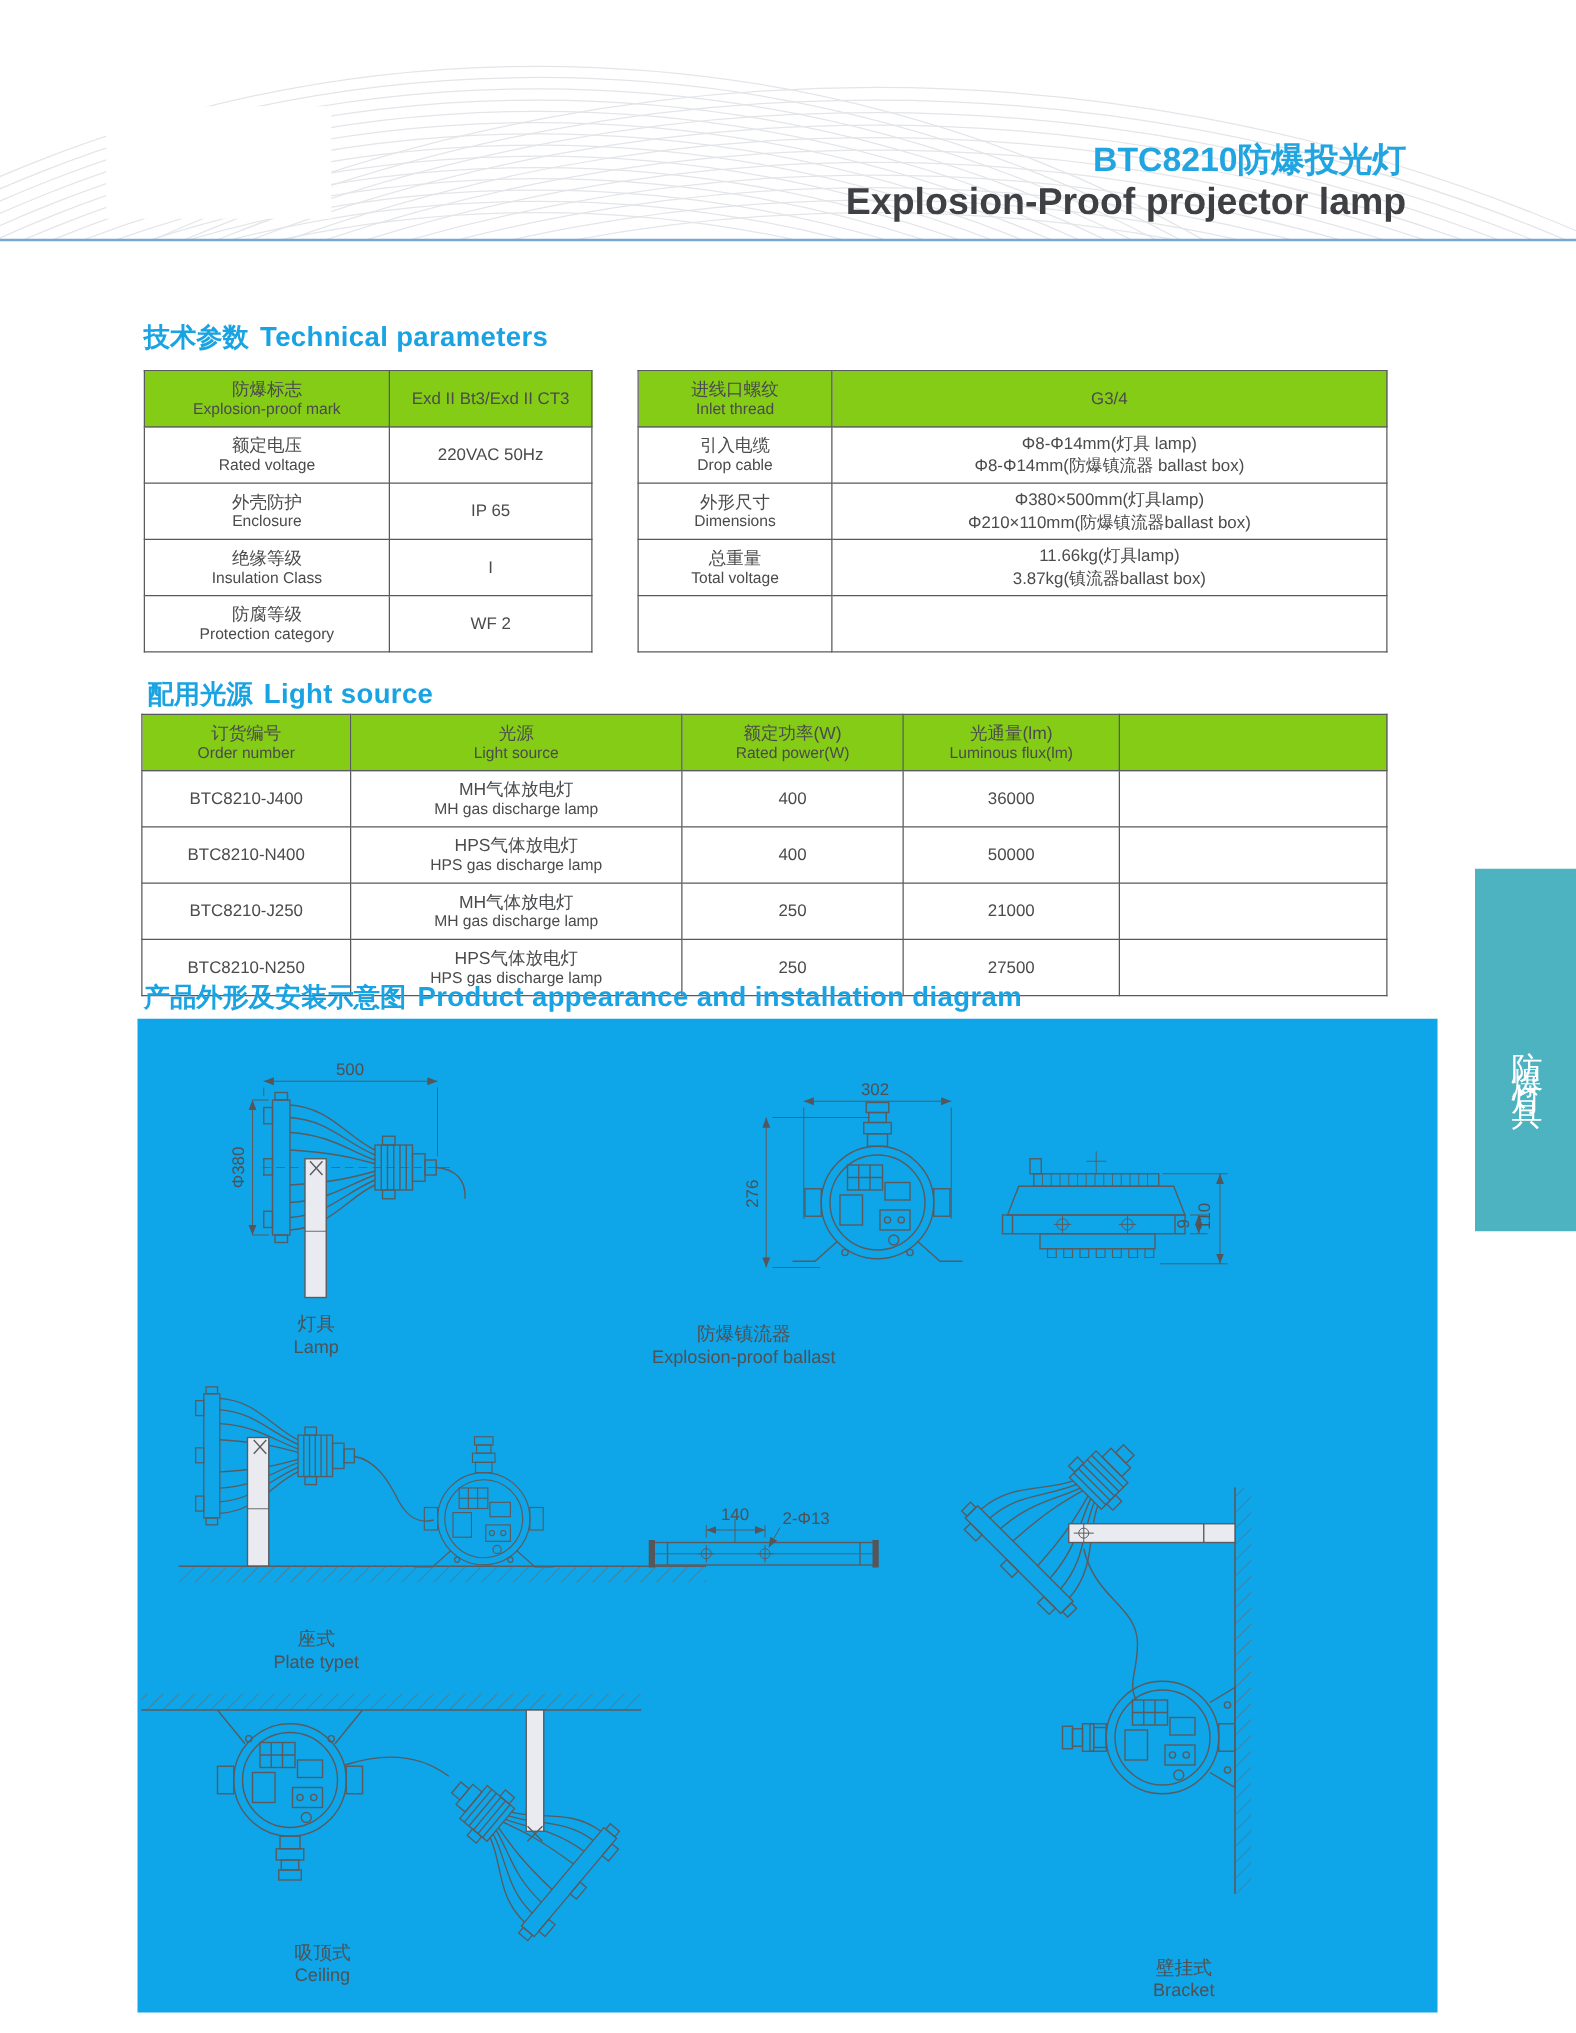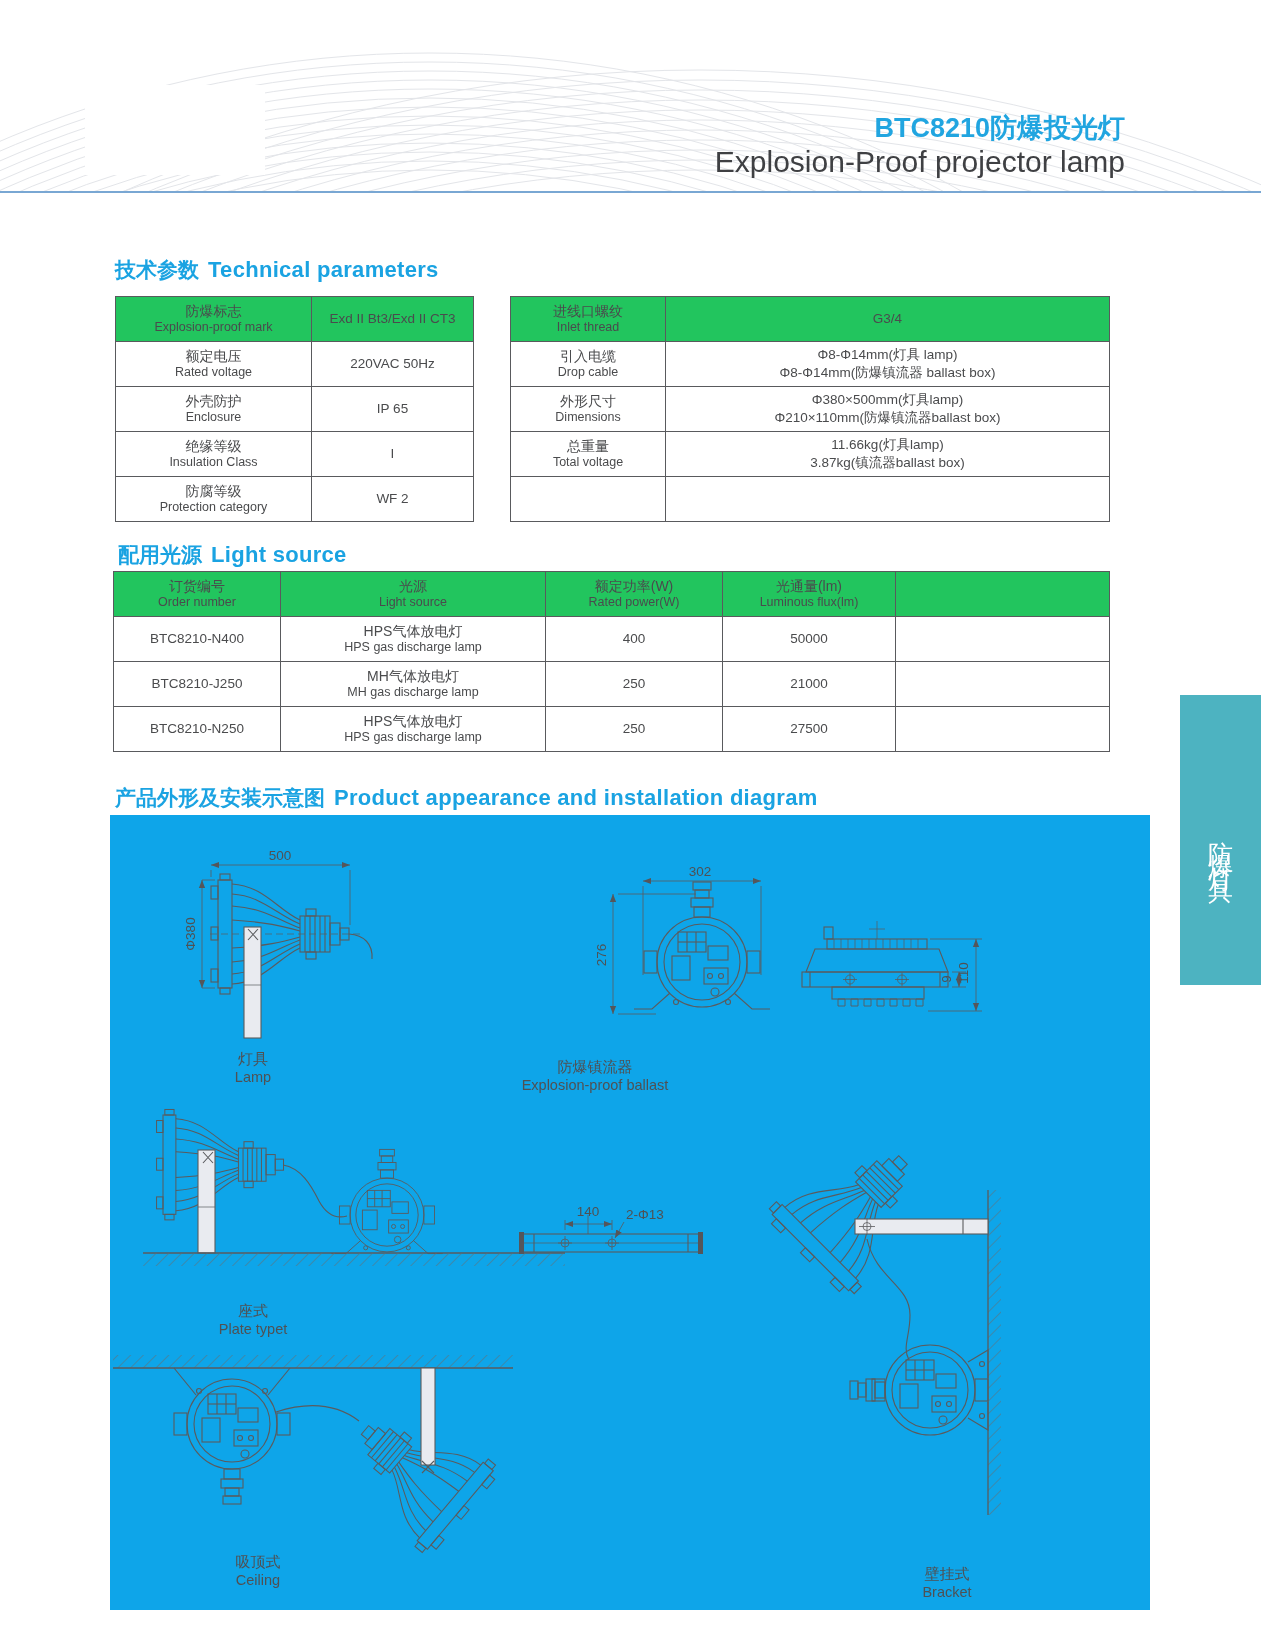--- a/index.html
+++ b/index.html
@@ -1,30 +1,30 @@
 <!DOCTYPE html>
 <html><head>
 <meta charset="utf-8">
 <style>
   html,body{margin:0;padding:0;background:#fff;}
   .page{position:relative;width:1261px;height:1626px;background:#ffffff;overflow:hidden;
         font-family:"Liberation Sans","DejaVu Sans",sans-serif;color:#4a4b4e;}
   .hdr-svg{position:absolute;left:0;top:0;}
   .title-zh{position:absolute;right:136px;top:110px;font-size:27px;font-weight:bold;color:#21a5e0;white-space:nowrap;}
-  .title-en{position:absolute;right:136px;top:145px;font-size:30px;font-weight:normal;color:#3f4043;white-space:nowrap;}
+  .title-en{position:absolute;right:136px;top:145px;font-size:30px;font-weight:bold;color:#3f4043;white-space:nowrap;}
   .hdr-rule{position:absolute;left:0;top:191px;width:1261px;height:2px;background:#79a7d3;}
   .sec-h{position:absolute;display:flex;gap:9px;align-items:baseline;color:#1aa3e2;font-weight:bold;white-space:nowrap;}
   .sh-zh{font-size:21px;}
   .sh-en{font-size:22px;letter-spacing:.3px;}
   #h-tech{left:115px;top:256px;}
   #h-light{left:118px;top:541px;justify-content:space-between;}
   #h-diagram{left:115px;top:784px;}
   table.t{position:absolute;border-collapse:collapse;table-layout:fixed;}
   table.t td{border:1px solid #595a5d;text-align:center;vertical-align:middle;padding:1px 2px;height:42px;}
-  table.t tr.hd td{background:#22c55e;}
+  table.t tr.hd td{background:#84cc16;}
   .zh{font-size:14px;line-height:1.2;color:#4a4b4d;}
   .en{font-size:12.5px;line-height:1.15;color:#4a4b4d;}
   .v{font-size:13.5px;line-height:1.3;color:#4a4b4d;}
   #t-tech-l{left:115px;top:296px;width:359px;}
   #t-tech-r{left:510px;top:296px;width:600px;}
   #t-light{left:113px;top:571px;width:997px;}
   .panel{position:absolute;left:110px;top:815px;width:1040px;height:795px;background:#0ea5e9;}
   .panel-svg text{fill:#4f5154;font-size:13.5px;stroke:none;}
   .panel-svg .capzh{font-size:15px;}
   .panel-svg .capen{font-size:14.5px;}
@@ -214,20 +214,36 @@
             <div class="zh">光源</div>
             <div class="en">Light source</div>
           </td>
       <td>
             <div class="zh">额定功率(W)</div>
             <div class="en">Rated power(W)</div>
           </td>
       <td>
             <div class="zh">光通量(lm)</div>
             <div class="en">Luminous flux(lm)</div>
+          </td>
+      <td></td>
+    </tr>
+    <tr>
+      <td>
+            <div class="v">BTC8210-J400</div>
+          </td>
+      <td>
+            <div class="zh">MH气体放电灯</div>
+            <div class="en">MH gas discharge lamp</div>
+          </td>
+      <td>
+            <div class="v">400</div>
+          </td>
+      <td>
+            <div class="v">36000</div>
           </td>
       <td></td>
     </tr>
     <tr>
       <td>
             <div class="v">BTC8210-N400</div>
           </td>
       <td>
             <div class="zh">HPS气体放电灯</div>
             <div class="en">HPS gas discharge lamp</div>

